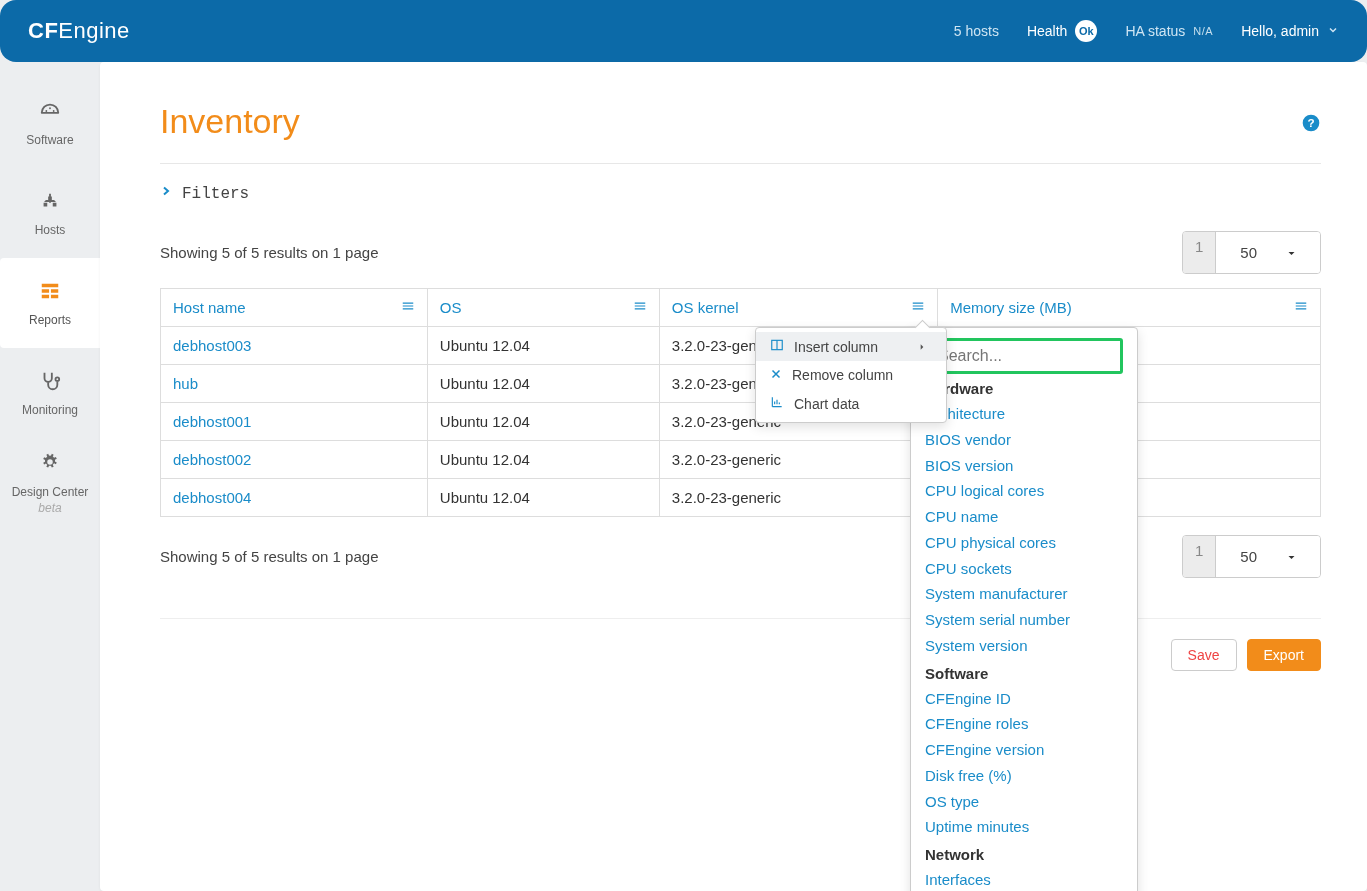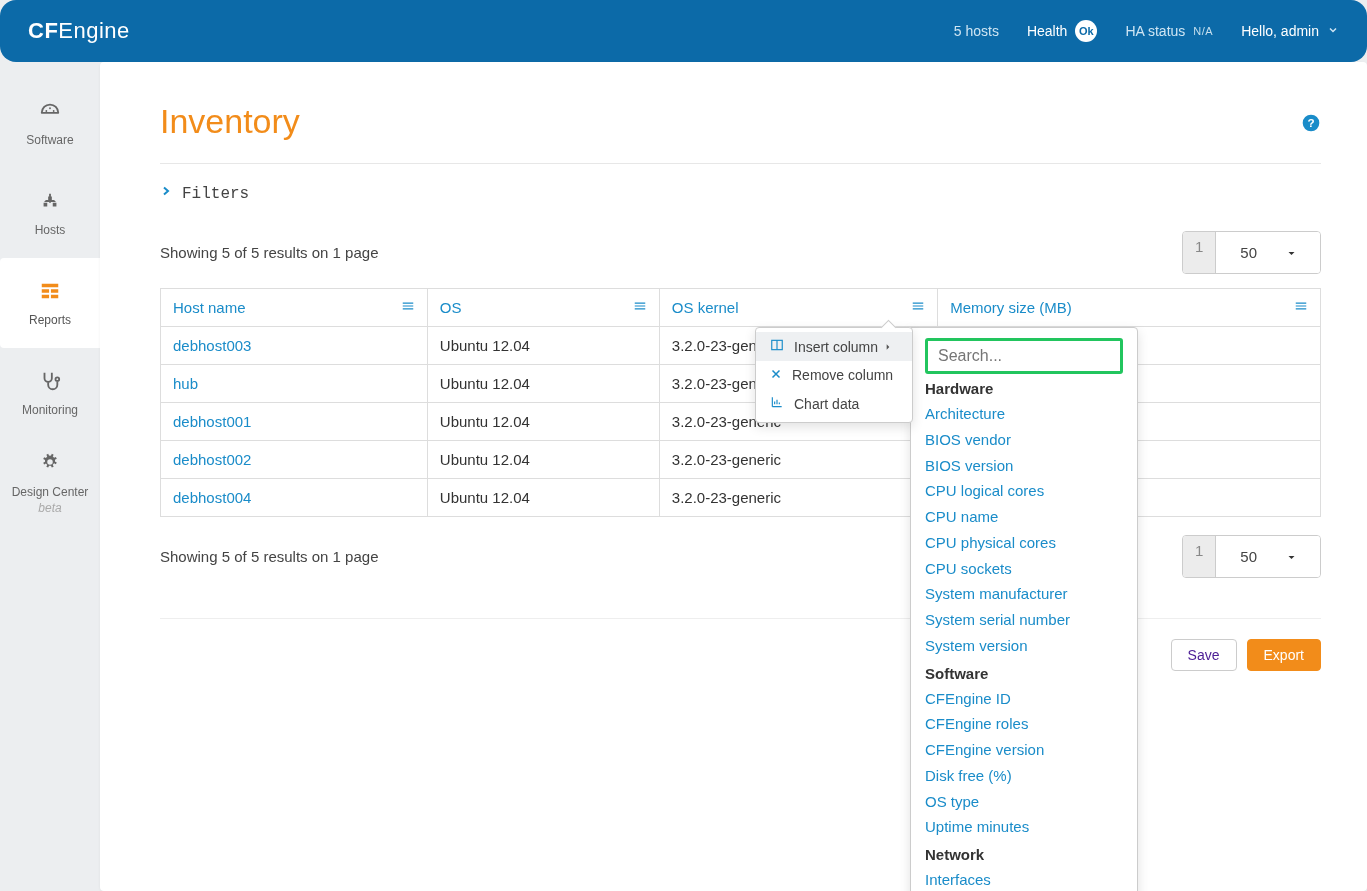--- a/index.html
+++ b/index.html
@@ -39,25 +39,25 @@
   .pager .sz { background: #fff; display: flex; align-items: center; }
   .pager .sz .caret { margin-left: 6px; }
 
   table.inv { width: 100%; border-collapse: collapse; }
   table.inv th, table.inv td { border: 1px solid #ddd; padding: 10px 12px; text-align: left; font-weight: 400; font-size: 15px; }
   table.inv th { color: #1a8cc9; }
   table.inv th .col-menu { float: right; color: #1a8cc9; cursor: pointer; }
   table.inv td.hostcell a { color: #1a8cc9; }
 
   .bottom-actions { display: flex; justify-content: flex-end; gap: 10px; padding-top: 20px; border-top: 1px solid #eee; margin-top: 26px; }
-  .btn { padding: 7px 16px; border: 1px solid #ccc; background: #fff; border-radius: 4px; color: #4c1d95; cursor: pointer; font-size: 14px; }
+  .btn { padding: 7px 16px; border: 1px solid #ccc; background: #fff; border-radius: 4px; color: #ef4444; cursor: pointer; font-size: 14px; }
   .btn.primary { background: #f28c1a; border-color: #f28c1a; color: #fff; }
 
   
-  .ctx-menu { position: absolute; left: 655px; top: 265px; width: 158px; background: #fff; border: 1px solid #ccc; border-radius: 4px; box-shadow: 0 4px 12px rgba(0,0,0,.12); z-index: 20; padding: 4px 0; }
+  .ctx-menu { position: absolute; left: 655px; top: 265px; width: 192px; background: #fff; border: 1px solid #ccc; border-radius: 4px; box-shadow: 0 4px 12px rgba(0,0,0,.12); z-index: 20; padding: 4px 0; }
   .ctx-menu::before { content: ""; position: absolute; top: -6px; right: 18px; width: 10px; height: 10px; background: #fff; border-left: 1px solid #ccc; border-top: 1px solid #ccc; transform: rotate(45deg); }
   .ctx-item { padding: 6px 14px; display: flex; align-items: center; font-size: 14px; color: #444; cursor: pointer; position: relative; }
   .ctx-item.hl { background: #eef0f2; }
   .ctx-item svg { margin-right: 10px; }
   .ctx-item .subarrow { position: absolute; right: 10px; }
 
   
   .submenu { position: absolute; left: 810px; top: 265px; width: 228px; background: #fff; border: 1px solid #ccc; border-radius: 0 4px 4px 4px; box-shadow: 0 4px 12px rgba(0,0,0,.12); z-index: 19; padding: 10px 14px 14px; max-height: 620px; overflow: visible; }
   .submenu input { width: 100%; padding: 6px 10px; border: 3px solid #22c55e; border-radius: 3px; font-size: 16px; }
   .submenu .group-hdr { font-weight: 600; color: #333; margin: 6px 0 4px; font-size: 15px; }

